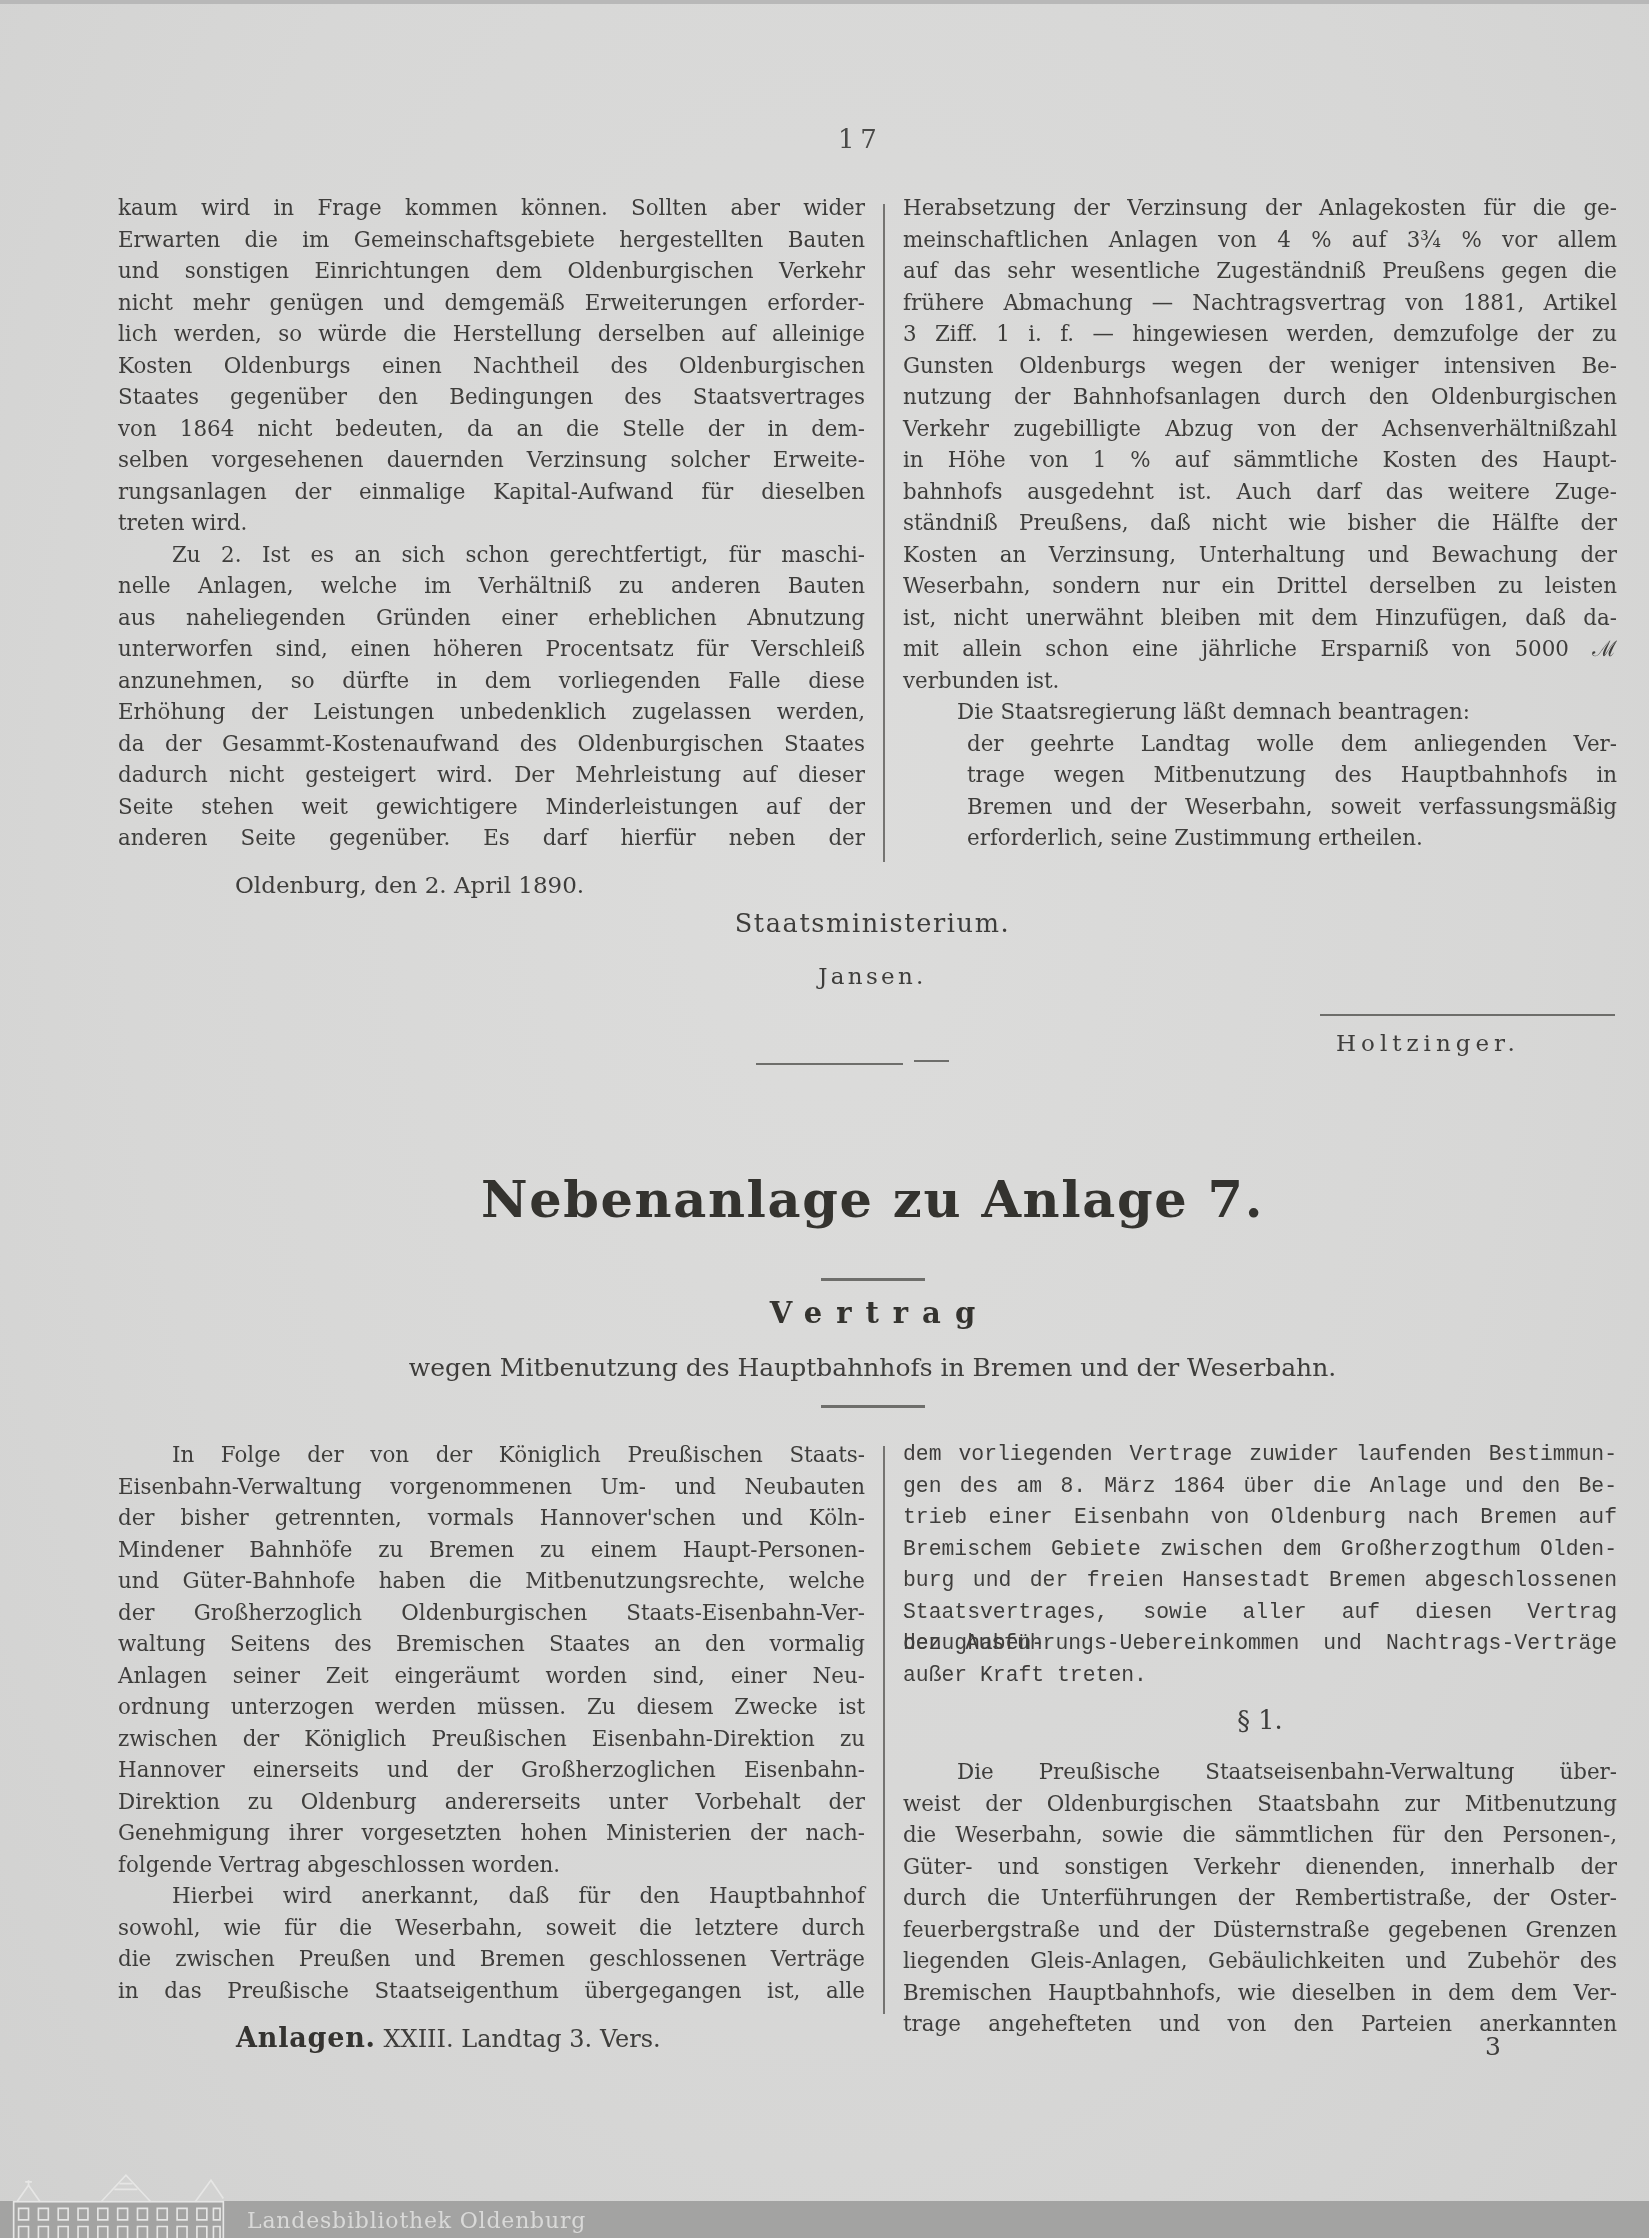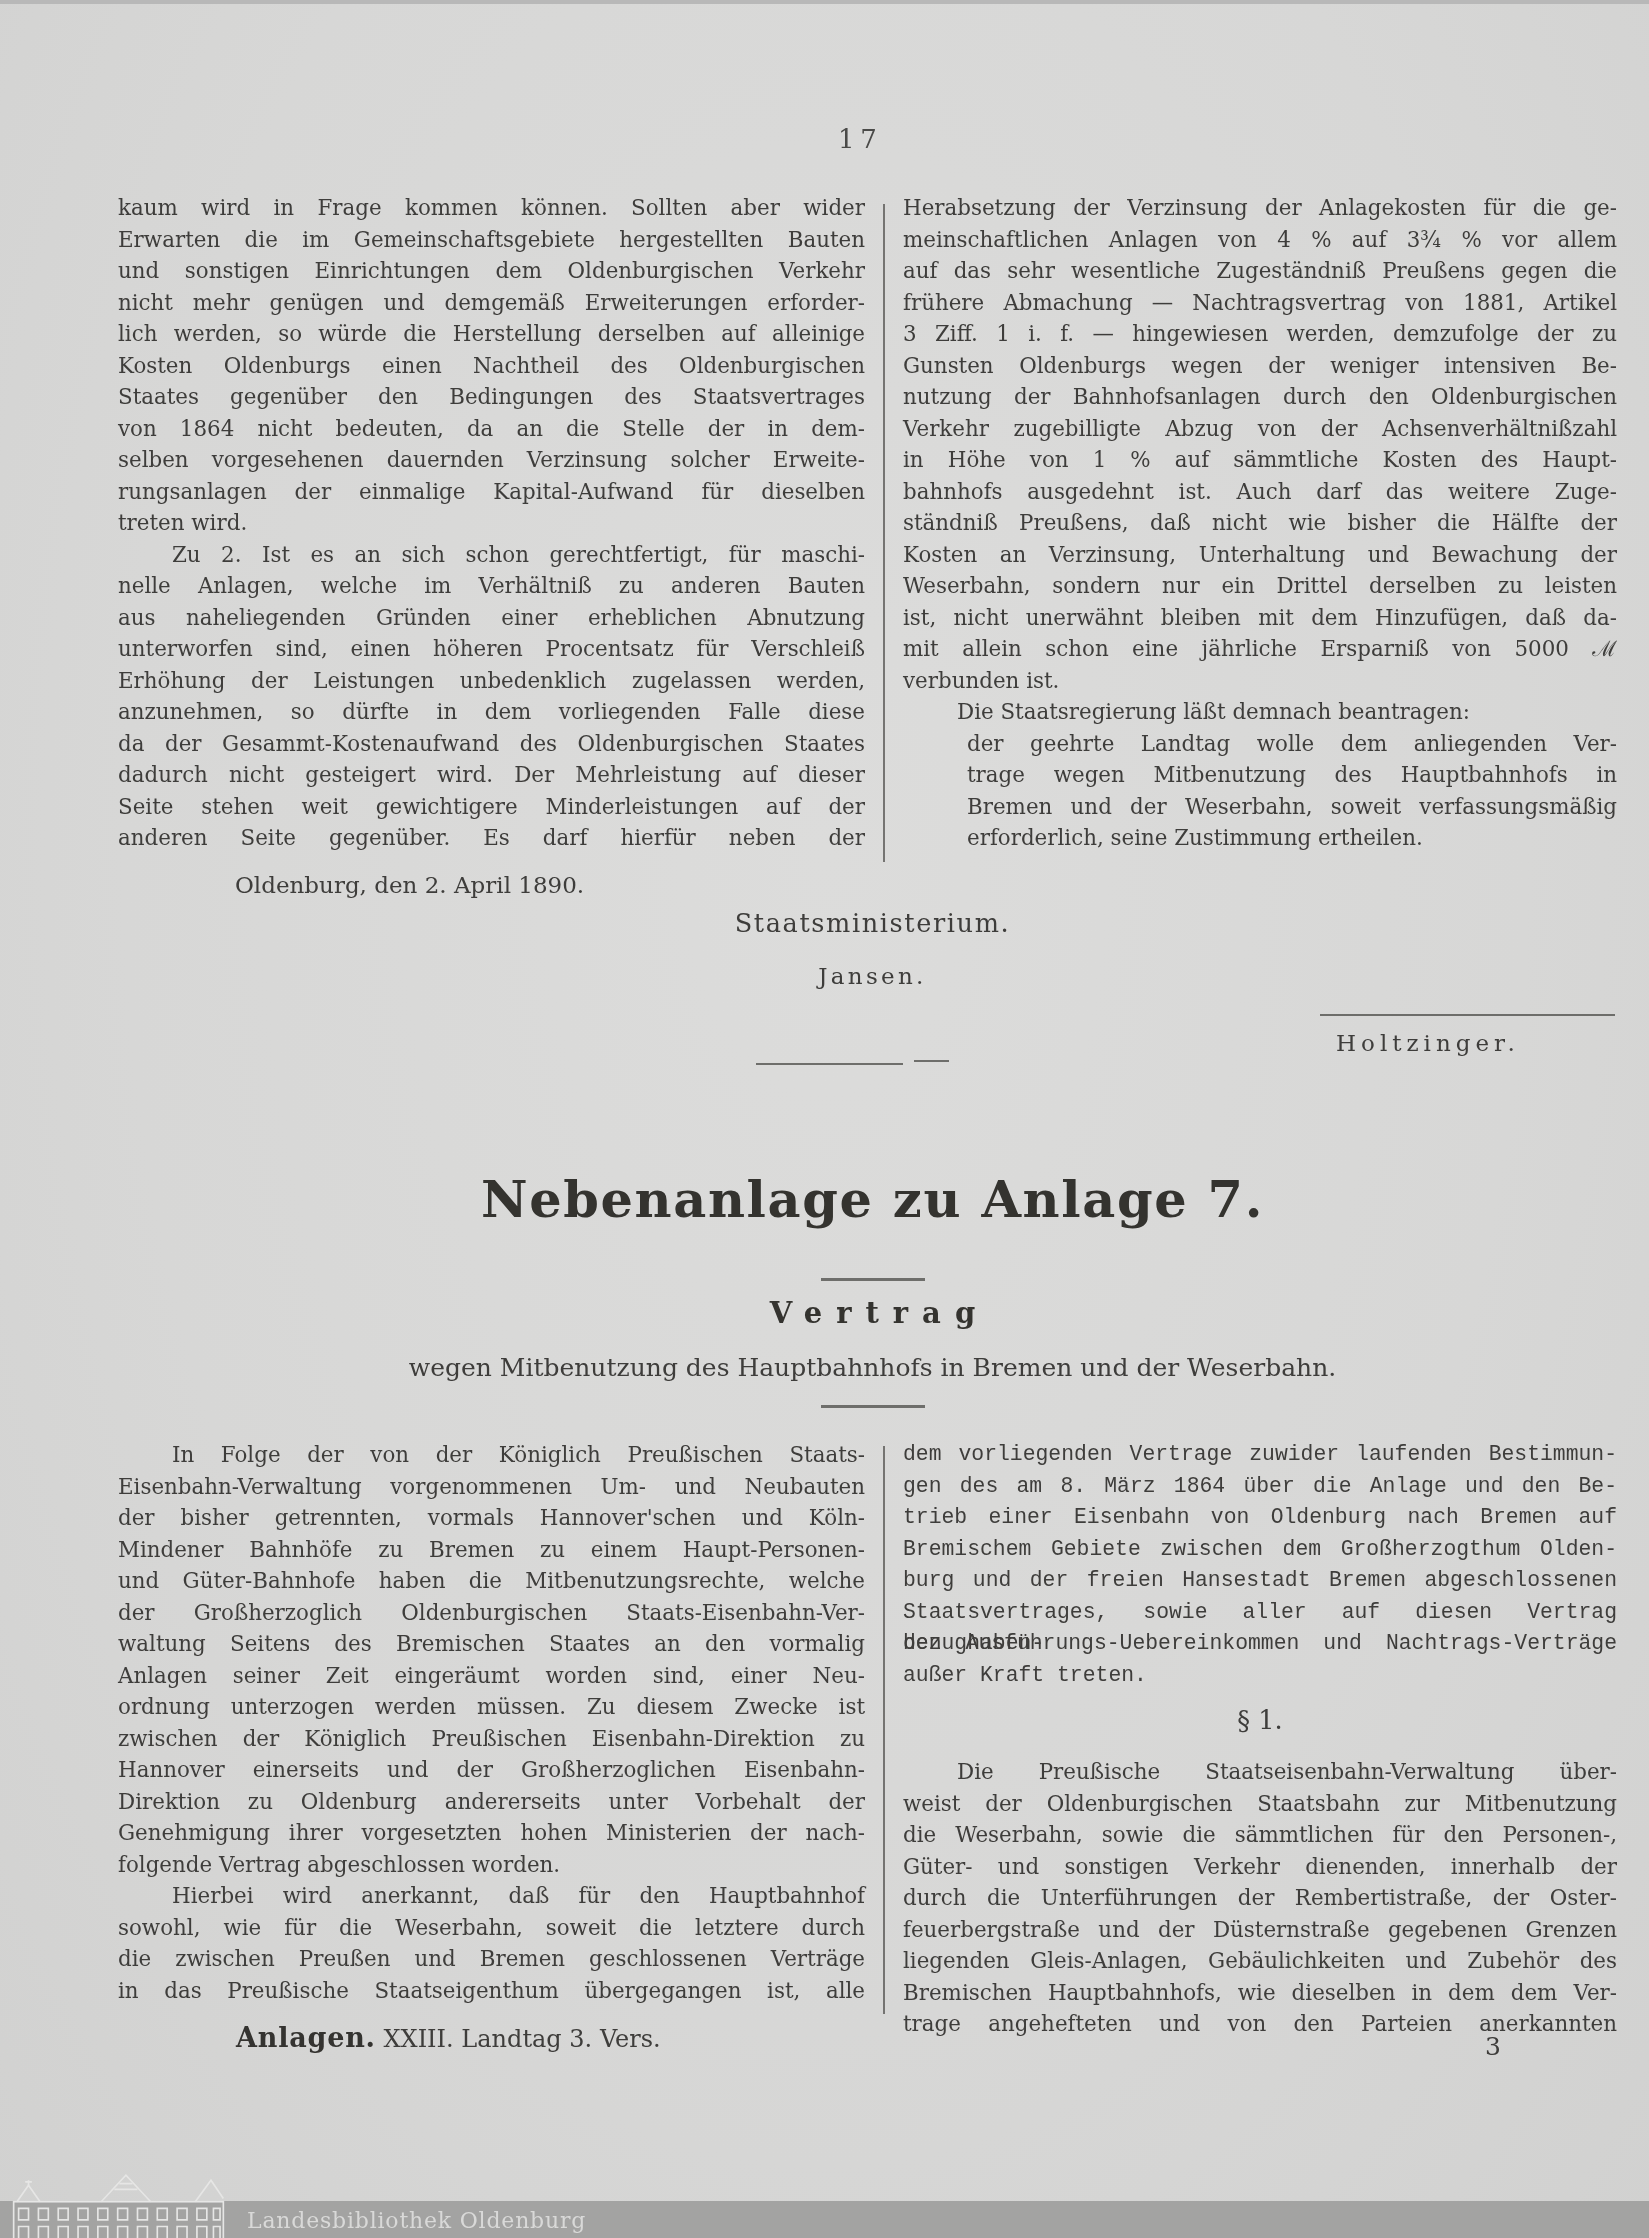--- a/index.html
+++ b/index.html
@@ -65,22 +65,22 @@
       <div class="line j">Kosten Oldenburgs einen Nachtheil des Oldenburgischen</div>
       <div class="line j">Staates gegenüber den Bedingungen des Staatsvertrages</div>
       <div class="line j">von 1864 nicht bedeuten, da an die Stelle der in dem-</div>
       <div class="line j">selben vorgesehenen dauernden Verzinsung solcher Erweite-</div>
       <div class="line j">rungsanlagen der einmalige Kapital-Aufwand für dieselben</div>
       <div class="line">treten wird.</div>
       <div class="line j i">Zu 2.  Ist es an sich schon gerechtfertigt, für maschi-</div>
       <div class="line j">nelle Anlagen, welche im Verhältniß zu anderen Bauten</div>
       <div class="line j">aus naheliegenden Gründen einer erheblichen Abnutzung</div>
       <div class="line j">unterworfen sind, einen höheren Procentsatz für Verschleiß</div>
+      <div class="line j">anzunehmen, so dürfte in dem vorliegenden Falle diese</div>
       <div class="line j">Erhöhung der Leistungen unbedenklich zugelassen werden,</div>
-      <div class="line j">anzunehmen, so dürfte in dem vorliegenden Falle diese</div>
       <div class="line j">da der Gesammt-Kostenaufwand des Oldenburgischen Staates</div>
       <div class="line j">dadurch nicht gesteigert wird.  Der Mehrleistung auf dieser</div>
       <div class="line j">Seite stehen weit gewichtigere Minderleistungen auf der</div>
       <div class="line j">anderen Seite gegenüber.  Es darf hierfür neben der</div>
     </div>
   <div class="abs vrule vrule-upper"></div>
   <div class="abs col col-right">
       <div class="line j">Herabsetzung der Verzinsung der Anlagekosten für die ge-</div>
       <div class="line j">meinschaftlichen Anlagen von 4 % auf 3¾ % vor allem</div>
       <div class="line j">auf das sehr wesentliche Zugeständniß Preußens gegen die</div>

